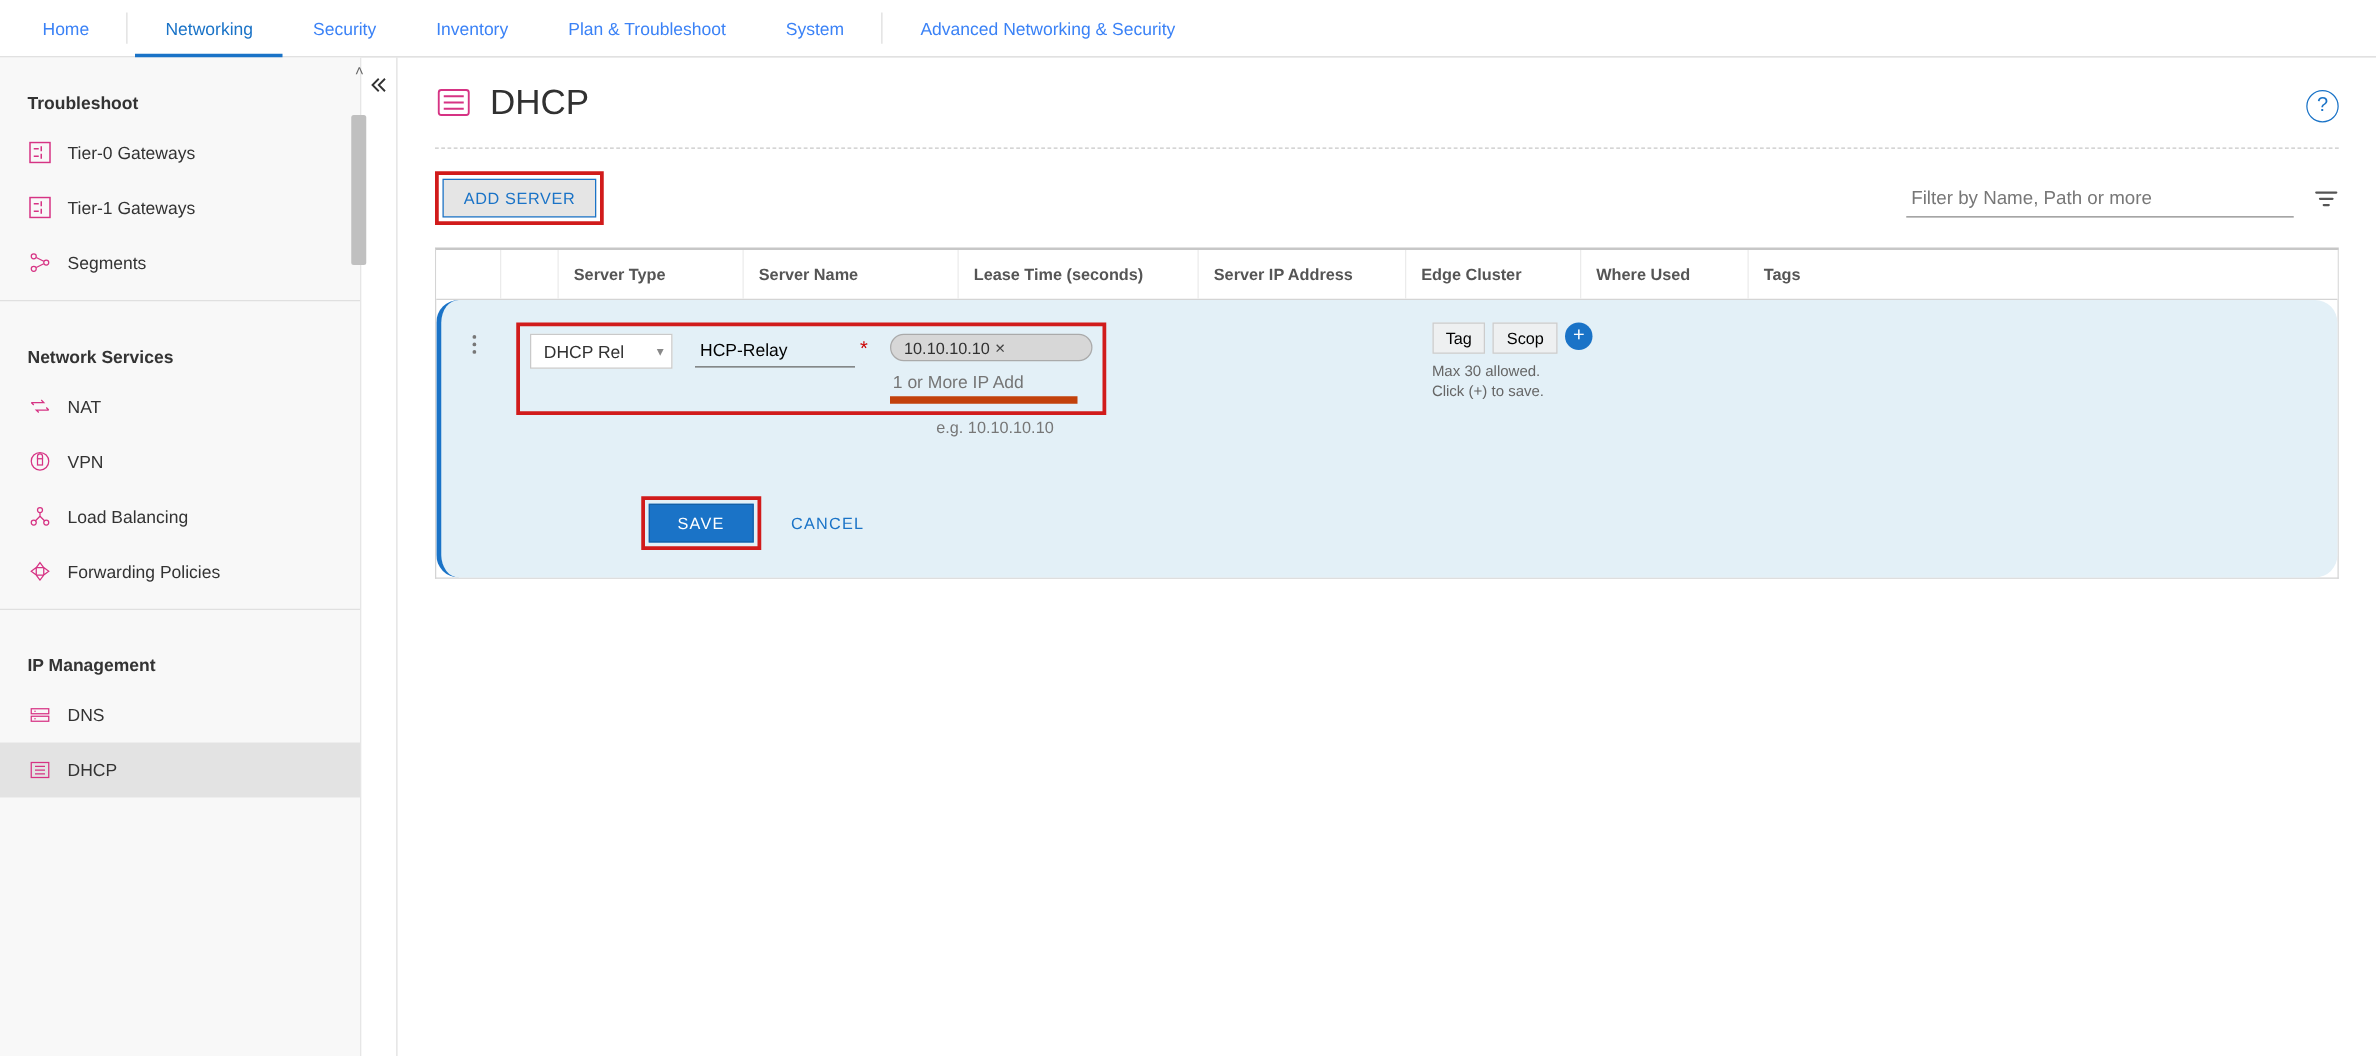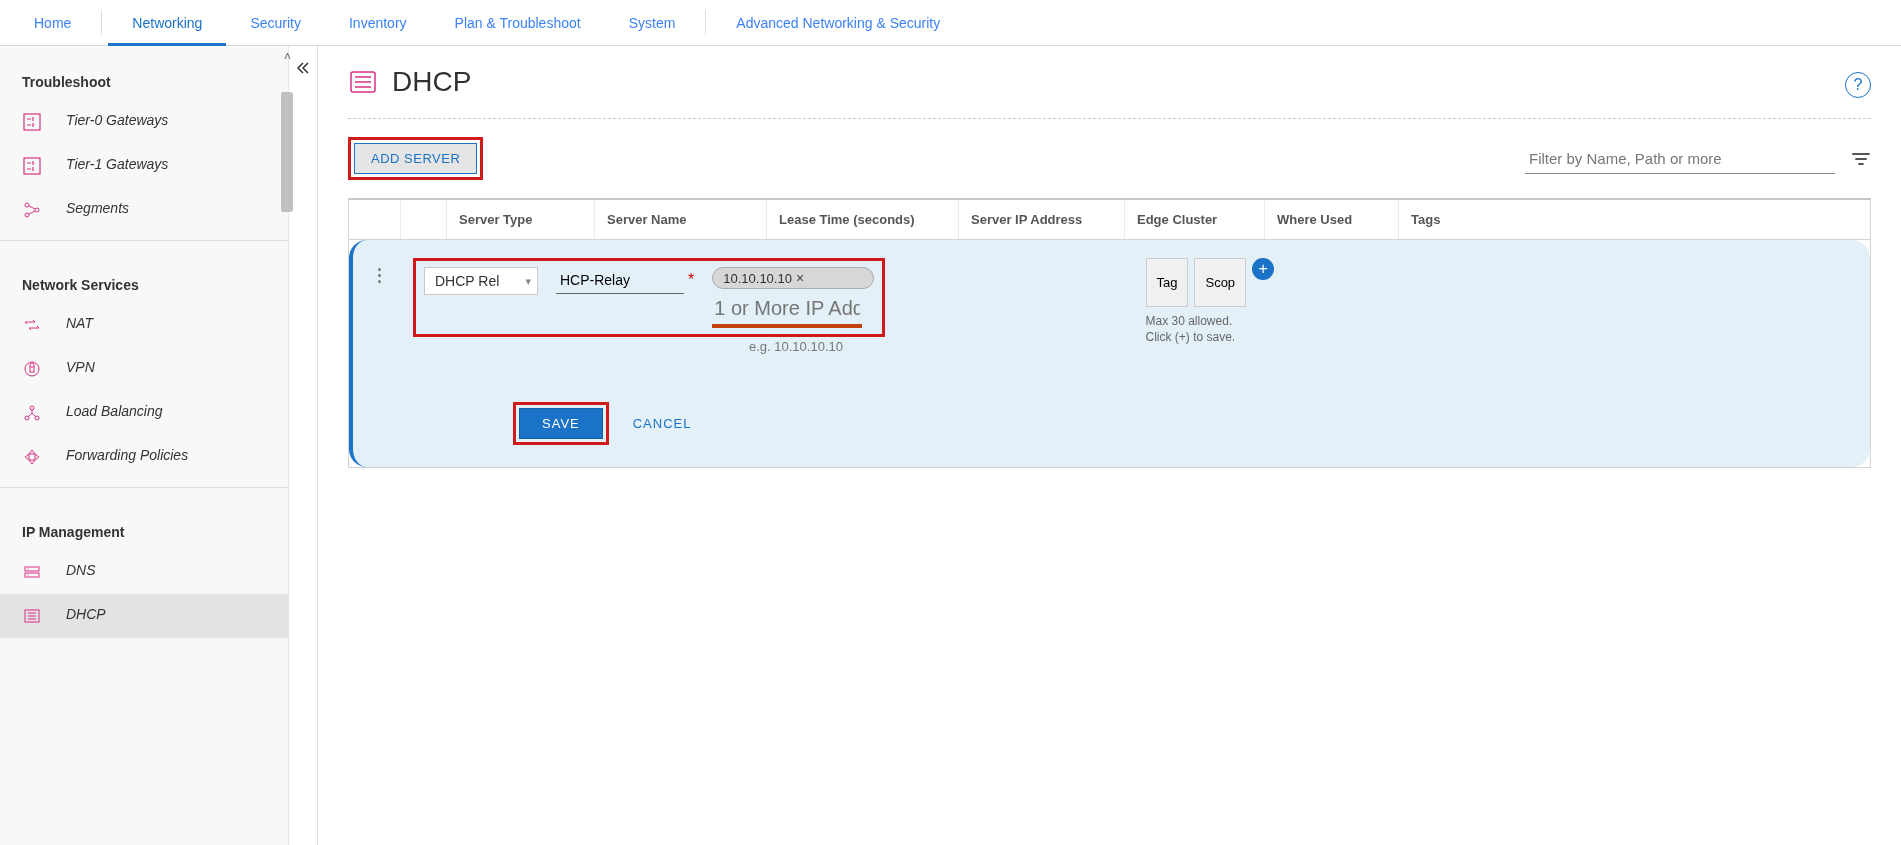--- a/index.html
+++ b/index.html
@@ -13,21 +13,21 @@
 .topnav .sep { width:1px; background:#ddd; margin: 10px 6px; }
 
 .shell { display:flex; height: calc(100% - 46px); }
 
 
 .sidebar { width: 318px; border-right: 1px solid #e0e0e0; position: relative; display:flex; }
 .sidebar-inner { width: 290px; overflow-y:auto; padding-bottom:20px; background:#f8f8f8; border-right:1px solid #e6e6e6; }
 .sidebar-gutter { width:28px; display:flex; justify-content:center; padding-top:12px; }
 .collapse-btn { width:20px; height:20px; display:flex; align-items:center; justify-content:center; cursor:pointer; color:#333; }
 .side-group-title { font-weight:600; padding: 28px 22px 10px; color:#333; }
-.side-item { display:flex; gap:24px; padding: 12px 22px; cursor:pointer; color:#333;font-style:italic; }
+.side-item { display:flex; align-items:center; gap:12px; padding: 12px 22px; cursor:pointer; color:#333; }
 .side-item.active { background:#e3e3e3; }
 .side-item .icon { width:20px; height:20px; display:flex; align-items:center; justify-content:center; }
 .side-divider { height:1px; background:#e0e0e0; margin: 8px 0; }
 .sidebar-scrollbar { position:absolute; right:24px; top:46px; width:12px; height:120px; background:#c0c0c0; border-radius:2px; }
 .sidebar-uparrow { position:absolute; right:26px; top:4px; font-size:12px; color:#666; }
 
 
 .main { flex:1; padding: 20px 30px; overflow:auto; }
 .page-header { display:flex; align-items:center; gap:16px; position:relative; }
 .page-title-wrap { display:flex; align-items:center; gap:14px; }
@@ -66,25 +66,25 @@
 .form-area { flex:1; }
 .form-inputs-row { display:flex; align-items:flex-start; gap:0; }
 .red-form-box { border:3px solid #d11b1b; padding:6px 8px; display:inline-flex; align-items:flex-start; gap:18px; }
 .select-box { background:#fff; border:1px solid #c9c9c9; padding:5px 26px 5px 10px; position:relative; width:114px; font-size:14px; cursor:pointer; white-space:nowrap; overflow:hidden; }
 .select-box .chev { position:absolute; right:6px; top:50%; transform:translateY(-50%); color:#888; font-size:11px; }
 .text-input { border:none; border-bottom:1px solid #666; padding:5px 4px; font-size:14px; outline:none; background:transparent; width:128px; }
 .req-star { color:#c00; font-size:16px; margin-left:4px; margin-top:4px; }
 .ip-area { display:flex; flex-direction:column; gap:4px; min-width:162px; }
 .chip { display:inline-flex; align-items:center; gap:4px; background:#d7d7d7; border:1px solid #aaa; border-radius:12px; padding:2px 10px; font-size:13px; }
 .chip .x { cursor:pointer; font-size:14px; color:#444; }
-.ip-input { border:none; border-bottom:4px solid #c2410c; padding:4px 2px; font-size:20px; outline:none; background:transparent; width:150px; color:#9a9a9a; }
+.ip-input { border:none; border-bottom:6px solid #c2410c; padding:4px 2px; font-size:14px; outline:none; background:transparent; width:150px; color:#9a9a9a; }
 .hint { font-size:13px; color:#777; margin-left:2px; margin-top:2px; }
 
 .tags-cell { display:flex; align-items:flex-start; gap:6px; flex-wrap:wrap; }
-.tag-btn { background:#eef0f1; border:1px solid #ccc; padding:16px 10px; font-size:13px; cursor:pointer; }
+.tag-btn { background:#eef0f1; border:1px solid #ccc; padding:4px 10px; font-size:13px; cursor:pointer; }
 .plus-circ { width:22px; height:22px; background:#1a73c7; border-radius:50%; color:#fff; display:flex; align-items:center; justify-content:center; font-size:16px; cursor:pointer; }
 .tags-note { font-size:12px; color:#666; line-height:1.35; margin-top:6px; width:110px; }
 
 .action-row { display:flex; align-items:center; gap:24px; margin-top:48px; margin-left:100px; }
 .save-box { border:3px solid #d11b1b; padding:3px; display:inline-block; }
 .save-btn { background:#1a73c7; color:#fff; border:1px solid #1360a7; padding:7px 22px; letter-spacing:1px; cursor:pointer; font-size:13px; }
 .cancel-btn { color:#1a73c7; background:transparent; border:none; letter-spacing:1px; cursor:pointer; font-size:13px; }
 
 svg { display:block; }
 </style>

